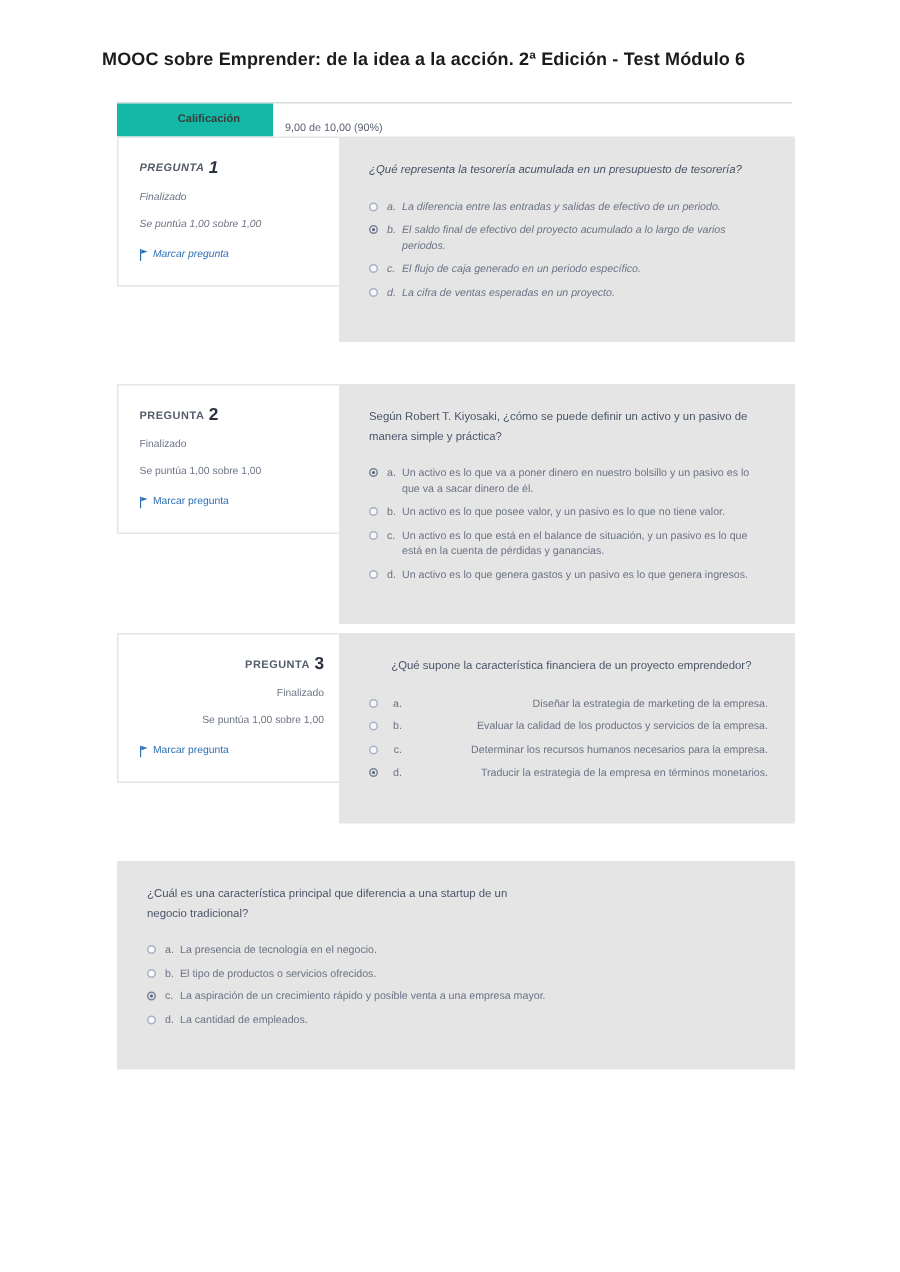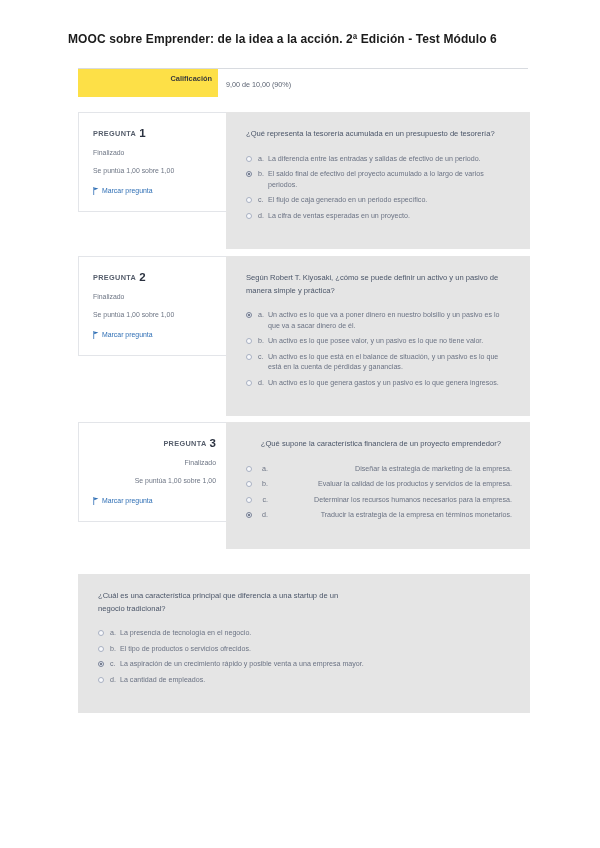--- a/index.html
+++ b/index.html
@@ -44,24 +44,24 @@
     top: 68px;
     width: 450px;
     border-top: 1px solid #d8dbe0;
     border-collapse: collapse;
   }
   .grade-row {
     display: flex;
     align-items: flex-start;
   }
   .grade-label-cell {
-    width: 140px;
+    width: 104px;
     min-height: 28px;
-    background: #fde047;
-    padding: 5px 6px 8px 0;
+    background: #14b8a6;
+    padding: 5px 22px 8px 0;
     box-sizing: border-box;
     text-align: right;
     font-size: 7.4px;
     font-weight: bold;
     color: #3b3b3b;
     line-height: 10px;
   }
   .grade-value-cell {
     flex: 1;
     padding: 11px 0 6px 8px;
@@ -204,21 +204,21 @@
 
   <div class="doc-title">MOOC sobre Emprender: de la idea a la acción. 2ª Edición - Test Módulo 6</div>
 
   <div class="grade-table">
     <div class="grade-row">
       <div class="grade-label-cell">Calificación</div>
       <div class="grade-value-cell">9,00 de 10,00 (90%)</div>
     </div>
   </div>
 
-  <div class="question-block" style="top:112px;">
+  <div class="question-block" style="top:91px;font-style:italic;">
     <div class="q-info">
       <div class="q-number-line">
         <span>PREGUNTA</span><span class="qnum">1</span>
       </div>
       <div class="q-state">Finalizado</div>
       <div class="q-grade">Se puntúa 1,00 sobre 1,00</div>
       <div class="q-flag">
         <span class="flag-ico">
             <svg width="6" height="8" viewBox="0 0 6 8">
               <path d="M0.7 0 L0.7 8" stroke="#2f6fb5" stroke-width="0.8" fill="none"></path>

